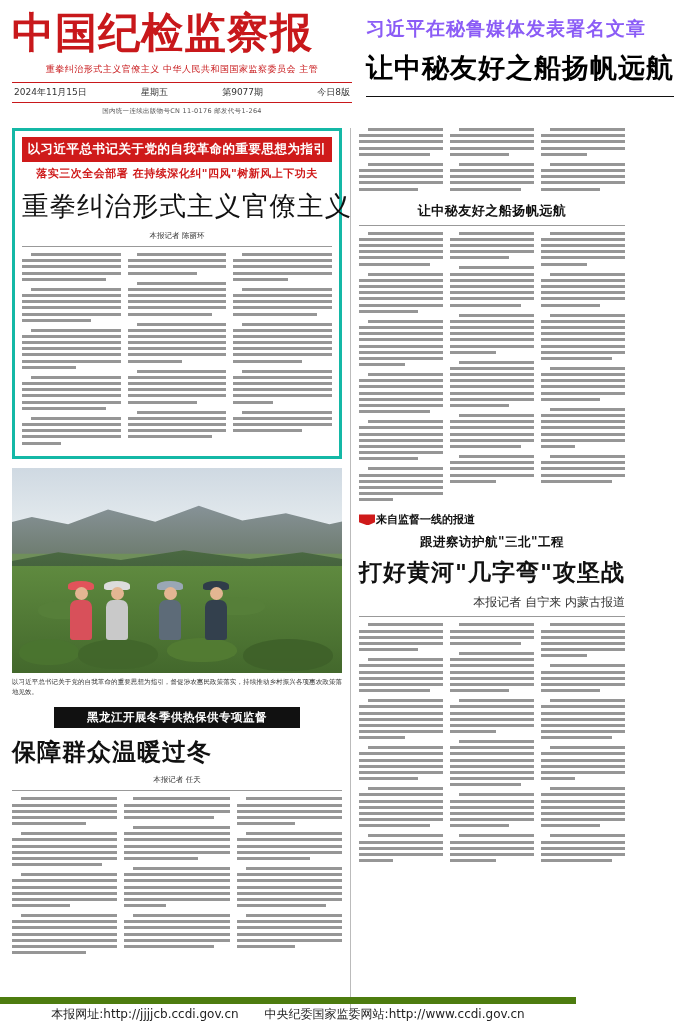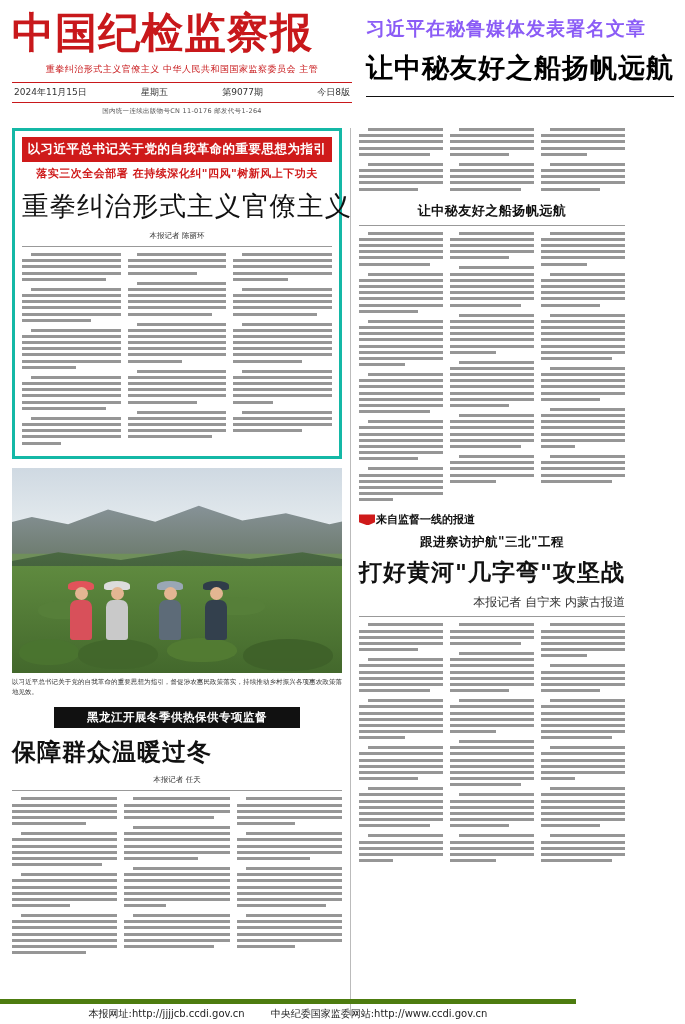--- a/index.html
+++ b/index.html
@@ -322,26 +322,26 @@
     font-size: 12px;
     text-align: right;
     color: #333;
   }
 
   
   .footer {
     position: absolute;
     left: 0; right: 0; bottom: 0;
     height: 20px;
-    border-top: 5px solid #4d7c0f;
+    border-top: 7px solid #4d7c0f;
     display: flex;
     align-items: center;
     justify-content: center;
     gap: 26px;
-    font-size: 10px;
+    font-size: 12px;
     color: #222;
   }
 </style>
 </head>
 <body>
 
 <div class="page">
 
   <div class="masthead">
     <div class="masthead-left">

